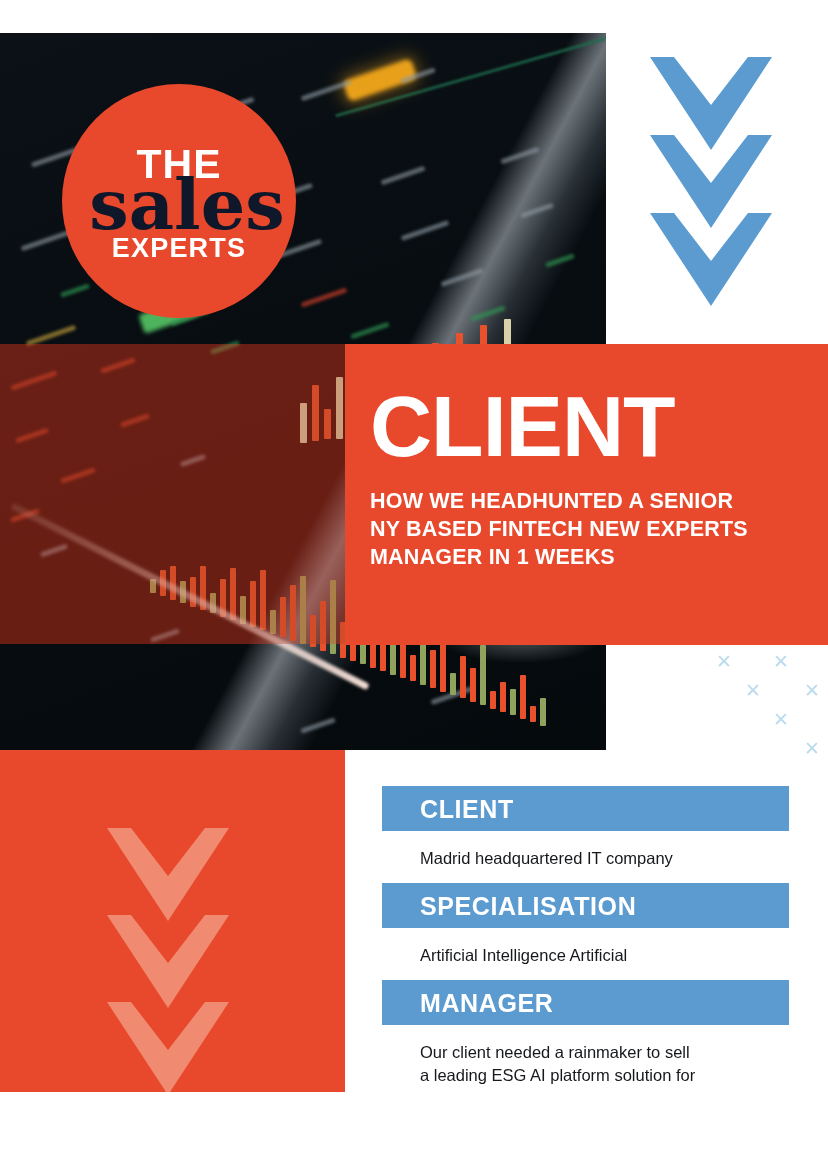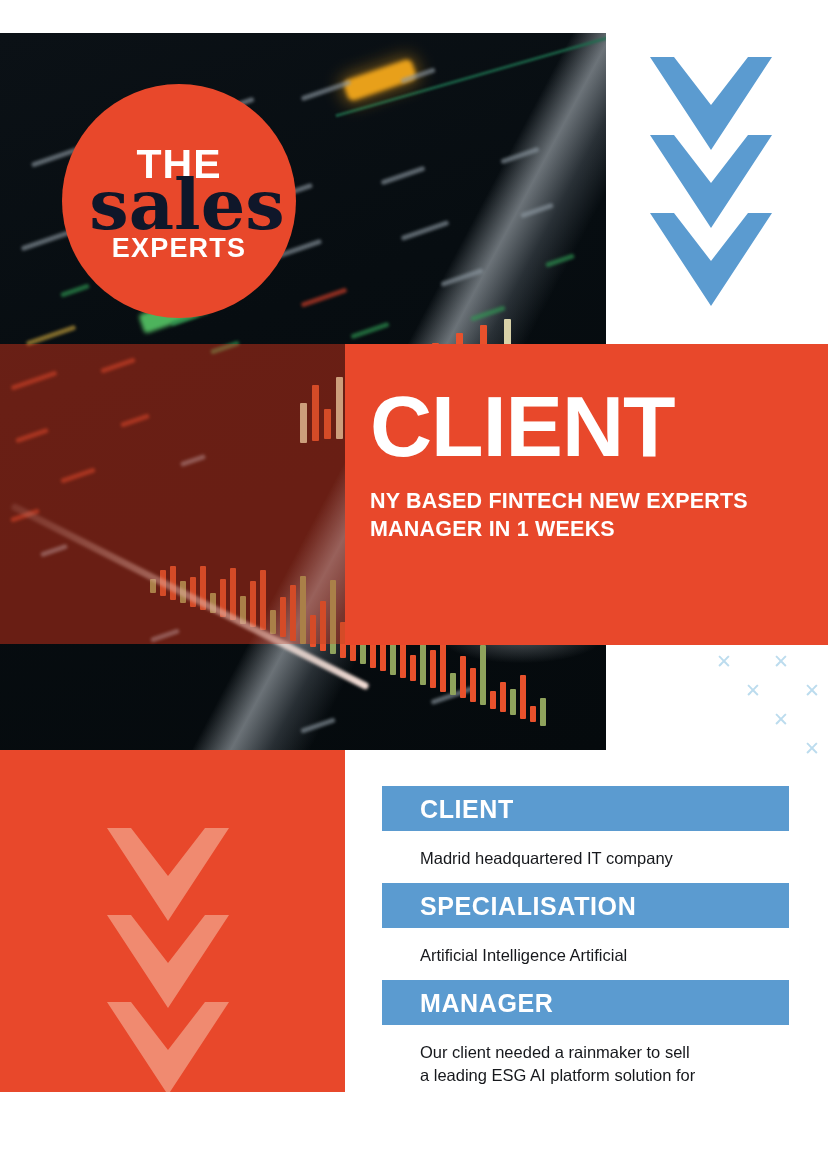--- a/index.html
+++ b/index.html
@@ -379,20 +379,21 @@
     <div class="chev-sh" style="top:156px;left:0px;">
       <svg width="122" height="93" viewBox="0 0 122 93">
           <polygon points="0,0 24,0 61,48 98,0 122,0 61,93" fill="#5B9BD0"></polygon>
         </svg>
     </div>
   </div>
 
   <div class="title-block">
     <div class="t-study">CLIENT</div>
     <div class="t-sub">
+      <div>HOW WE HEADHUNTED A SENIOR</div>
       <div>NY BASED FINTECH NEW EXPERTS</div>
       <div>MANAGER IN 1 WEEKS</div>
     </div>
   </div>
 
   <div id="xmarks">
       <span class="xmark" style="left: 716px; top: 652px;">✕</span>
       <span class="xmark" style="left: 773px; top: 652px;">✕</span>
       <span class="xmark" style="left: 745px; top: 681px;">✕</span>
       <span class="xmark" style="left: 804px; top: 681px;">✕</span>

